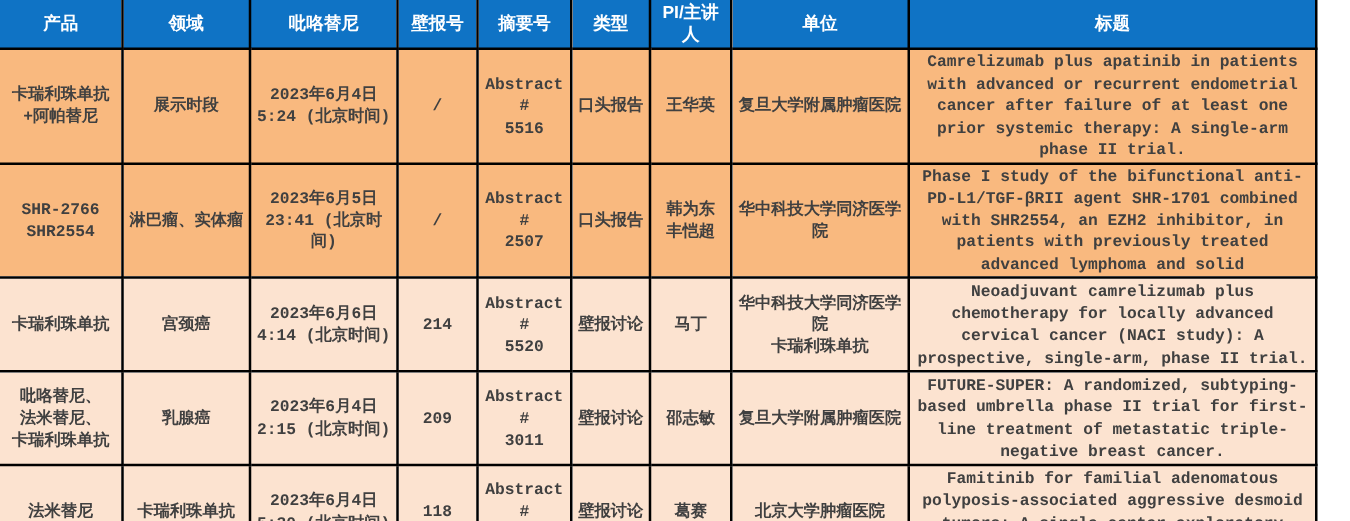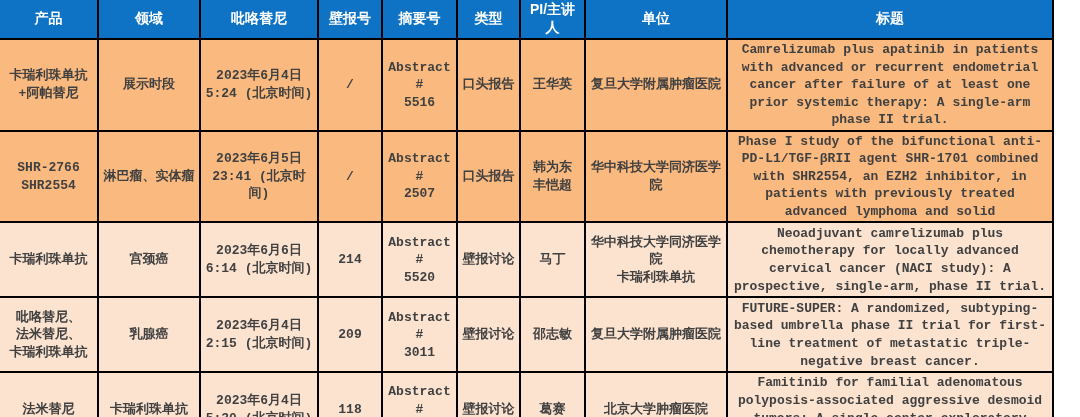--- a/index.html
+++ b/index.html
@@ -110,21 +110,21 @@
       <td>口头报告</td>
       <td>韩为东
 丰恺超</td>
       <td>华中科技大学同济医学院</td>
       <td class="cell-title">Phase I study of the bifunctional anti-PD-L1/TGF-βRII agent SHR-1701 combined with SHR2554, an EZH2 inhibitor, in patients with previously treated advanced lymphoma and solid</td>
     </tr>
     <tr class="shade-light row-3">
       <td>卡瑞利珠单抗</td>
       <td>宫颈癌</td>
       <td>2023年6月6日
-6:14 (北京时间)</td>
+4:14 (北京时间)</td>
       <td>214</td>
       <td>Abstract #
 5520</td>
       <td>壁报讨论</td>
       <td>马丁</td>
       <td>华中科技大学同济医学院
 卡瑞利珠单抗</td>
       <td class="cell-title">Neoadjuvant camrelizumab plus chemotherapy for locally advanced cervical cancer (NACI study): A prospective, single-arm, phase II trial.</td>
     </tr>
     <tr class="shade-light row-4">

